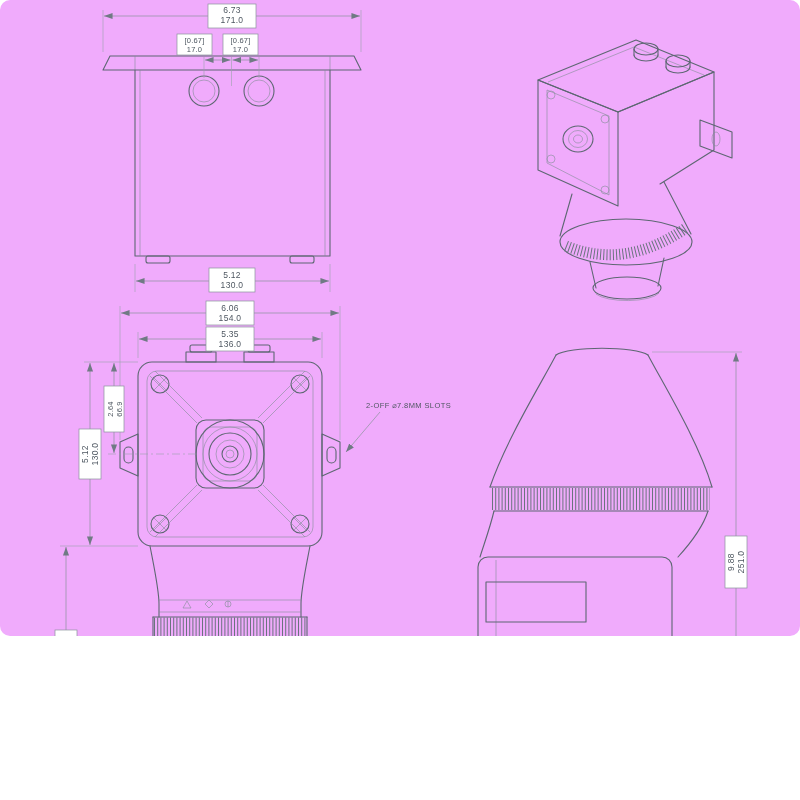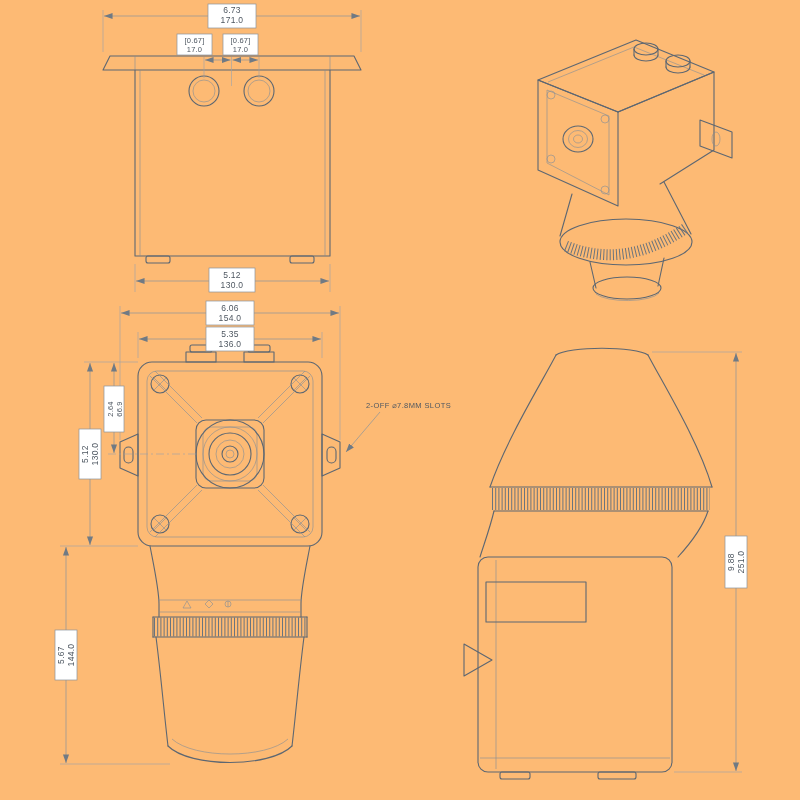--- a/index.html
+++ b/index.html
@@ -1,16 +1,16 @@
 <!DOCTYPE html>
 <html><head>
 <meta charset="utf-8">
 <style>
   html,body{margin:0;padding:0;background:#ffffff;}
-  .canvas{width:800px;height:800px;position:relative;background:#fdba74;overflow:hidden;}
+  .canvas{width:800px;height:636px;position:relative;background:#f0abfc;overflow:hidden;border-radius:10px;}
   svg text{font-family:"Liberation Sans",sans-serif;}
   .ln{fill:none;stroke:#5d6772;stroke-width:1.1;stroke-linejoin:round;stroke-linecap:round;}
   .ln2{fill:none;stroke:#838d97;stroke-width:0.6;stroke-linejoin:round;}
   .ext{fill:none;stroke:#9aa3ab;stroke-width:0.6;}
   .dim{fill:none;stroke:#8a939b;stroke-width:0.7;}
   .leader{fill:none;stroke:#8a939b;stroke-width:0.7;}
   .dbox{fill:#ffffff;stroke:#8a939b;stroke-width:0.7;}
   .dt{font-size:8.5px;fill:#4e5761;text-anchor:middle;letter-spacing:0.3px;}
   .dts{font-size:7.5px;fill:#4e5761;text-anchor:middle;letter-spacing:0.2px;}
   .note{font-size:7.5px;fill:#4e5761;letter-spacing:0.4px;}

